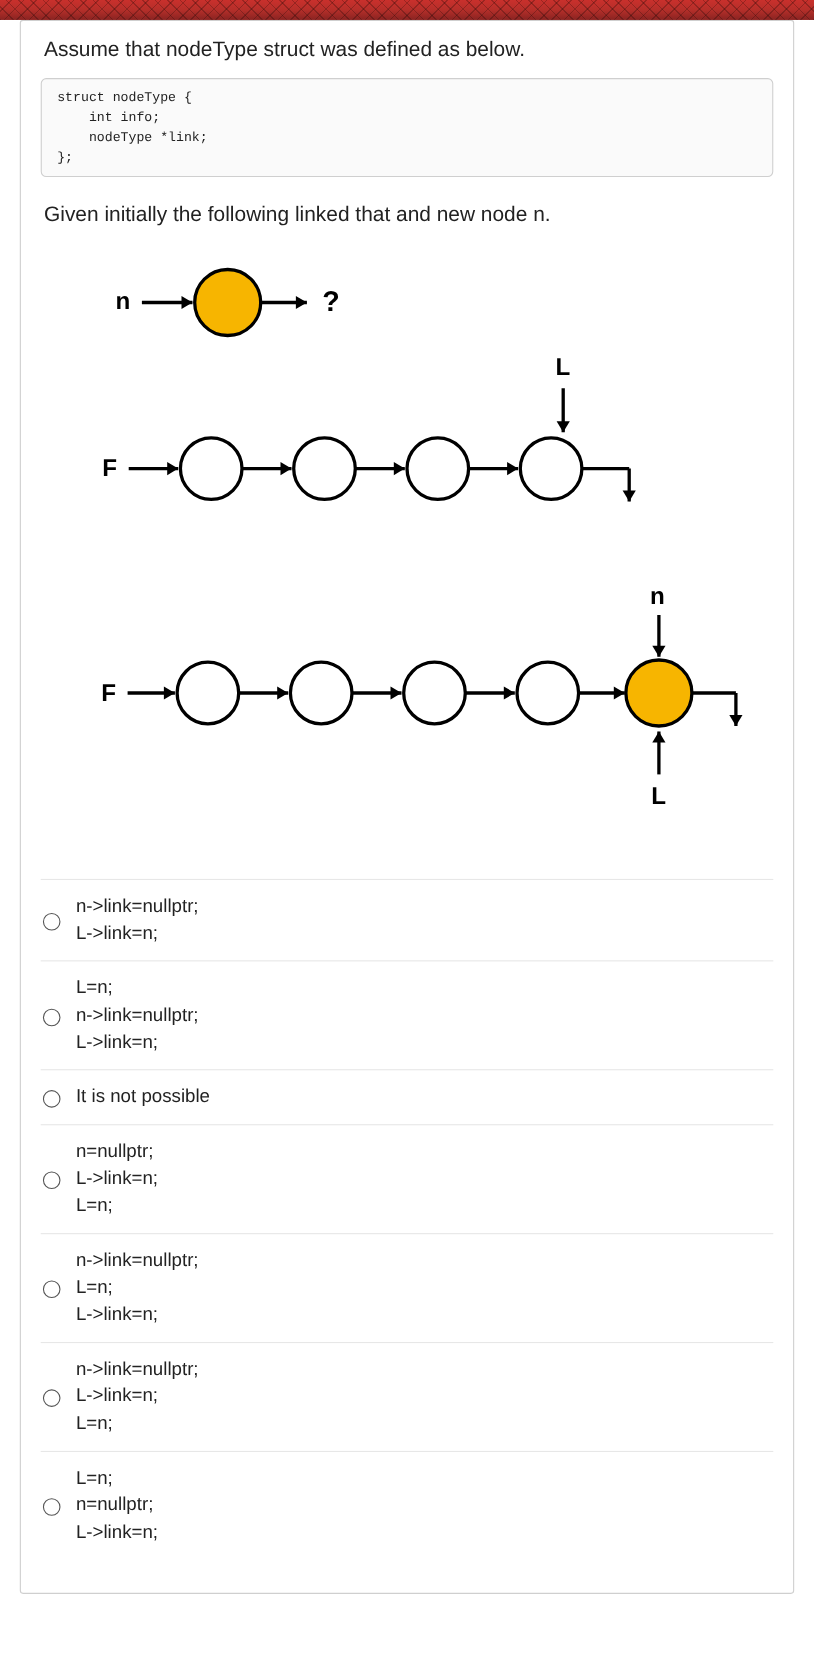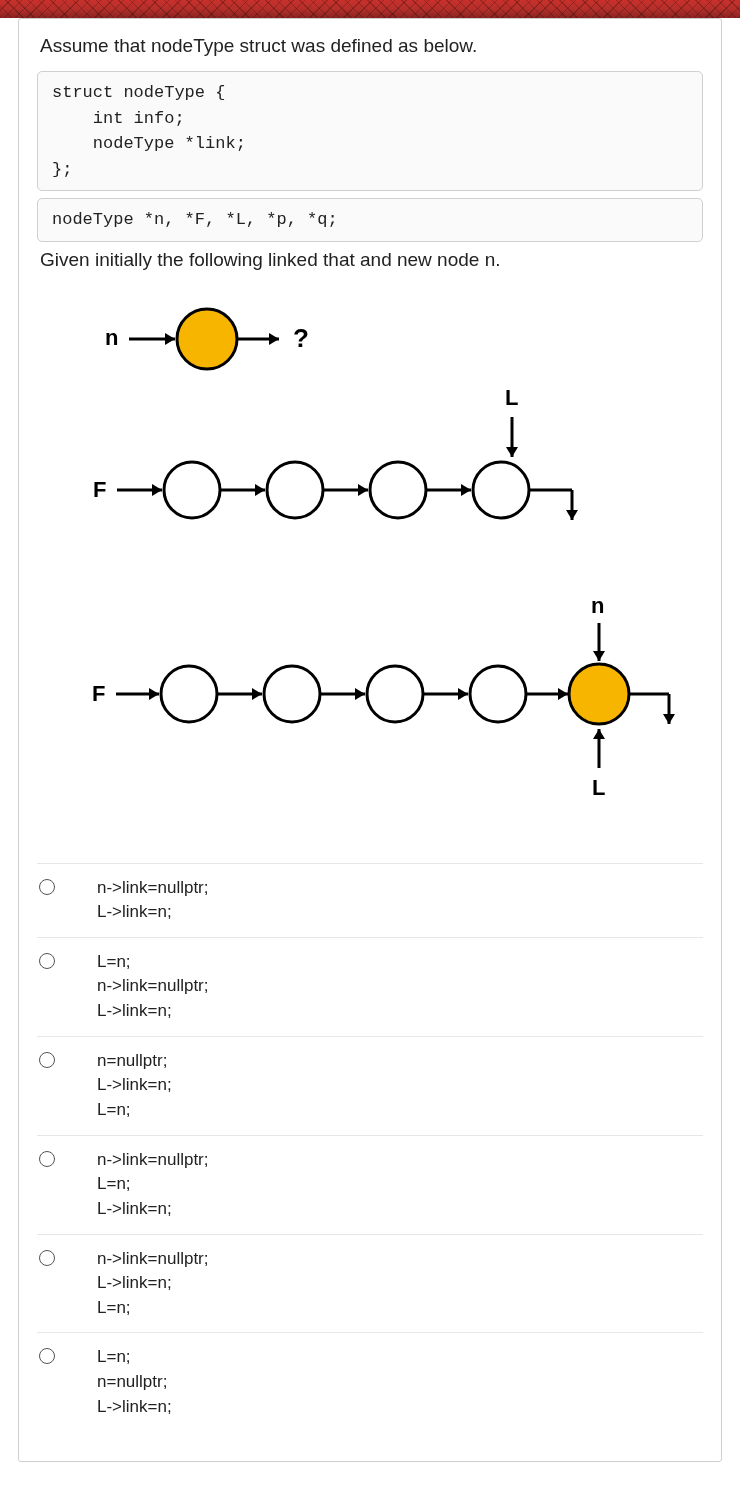--- a/index.html
+++ b/index.html
@@ -36,47 +36,46 @@
     font-size: 19px;
     margin: 2px 0 14px 3px;
     color: #222;
   }
   .codebox {
     border: 1px solid #cfcfcf;
     border-radius: 5px;
     background: #fafafa;
     padding: 8px 14px;
     font-family: "Consolas", "Courier New", monospace;
-    font-size: 17px;
+    font-size: 12px;
     line-height: 1.5;
     white-space: pre;
-    margin-bottom: 7px;
+    margin-bottom: 24px;
     color: #222;
   }
   .section-word {
     font-size: 19px;
     margin: 18px 0 18px 0;
   }
   .diagram {
     display: block;
     margin: 10px 0 18px 10px;
   }
   .question-line {
     font-size: 19px;
     margin: 20px 0 20px 0;
   }
   .options {
     margin-top: 40px;
   }
   .option-row {
     display: flex;
-    align-items: flex-start;
+    align-items: center;
     padding: 12px 0;
     border-top: 1px solid #e7e7e7;
-    gap: 28px;
   }
   .option-row:first-child {
     border-top: 1px solid #e7e7e7;
   }
   .radio {
     flex: none;
     width: 16px;
     height: 16px;
     border: 1.5px solid #555;
     border-radius: 50%;
@@ -98,21 +97,20 @@
 <div class="container">
 
   <div class="intro">Assume that nodeType struct was defined as below.</div>
 
   <div class="codebox">struct nodeType {
     int info;
     nodeType *link;
 };</div>
 
 
-  <div class="codebox">nodeType *n, *F, *L, *p, *q;</div>
 
   <div class="intro">Given initially the following linked that and new node n.</div>
 
   <svg class="diagram" width="620" height="280" viewBox="0 0 620 280">
 
     <text x="58" y="60" font-size="22" font-family="Arial" font-weight="bold">n</text>
 
     <line x1="82" y1="54" x2="128" y2="54" stroke="#000" stroke-width="3"></line>
     <polygon points="128,54 118,48 118,60" fill="#000"></polygon>
 
@@ -195,20 +193,24 @@
 L-&gt;link=n;</div>
     </div>
     <div class="option-row">
       <div class="radio"></div>
       <div class="opt-text">L=n;
 n-&gt;link=nullptr;
 L-&gt;link=n;</div>
     </div>
     <div class="option-row">
       <div class="radio"></div>
+      <div class="opt-text">It is not possible</div>
+    </div>
+    <div class="option-row">
+      <div class="radio"></div>
       <div class="opt-text">n=nullptr;
 L-&gt;link=n;
 L=n;</div>
     </div>
     <div class="option-row">
       <div class="radio"></div>
       <div class="opt-text">n-&gt;link=nullptr;
 L=n;
 L-&gt;link=n;</div>
     </div>

